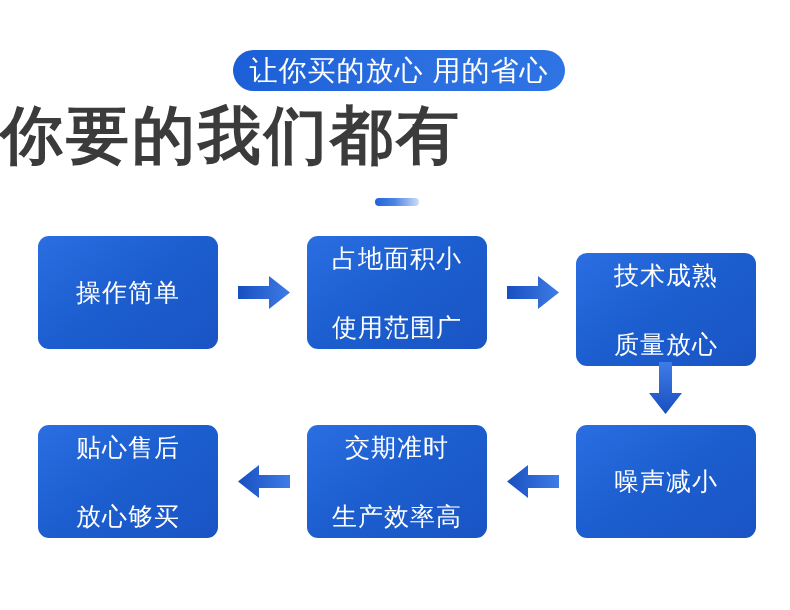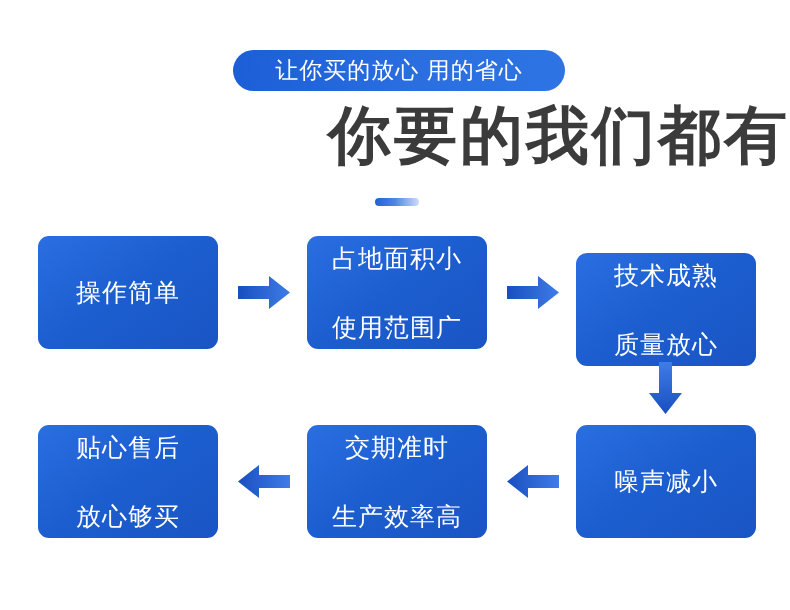--- a/index.html
+++ b/index.html
@@ -29,33 +29,33 @@
     height: 41px;
     border-radius: 21px;
     background: linear-gradient(100deg, #1b5ed6 0%, #2a6ee0 55%, #2e74e4 100%);
     display: flex;
     align-items: center;
     justify-content: center;
     box-sizing: border-box;
   }
   .badge-text {
     color: #ffffff;
-    font-size: 23px;
+    font-size: 28px;
     letter-spacing: 1px;
     line-height: 1;
     white-space: nowrap;
     font-weight: 400;
   }
 
   .page-title {
     position: absolute;
     left: 0;
     top: 96px;
     width: 790px;
-    text-align: right;
+    text-align: left;
     color: #3b3b3b;
     font-size: 63px;
     font-weight: 700;
     letter-spacing: 3px;
     line-height: 1.25;
     white-space: nowrap;
   }
 
   .title-underline {
     position: absolute;

